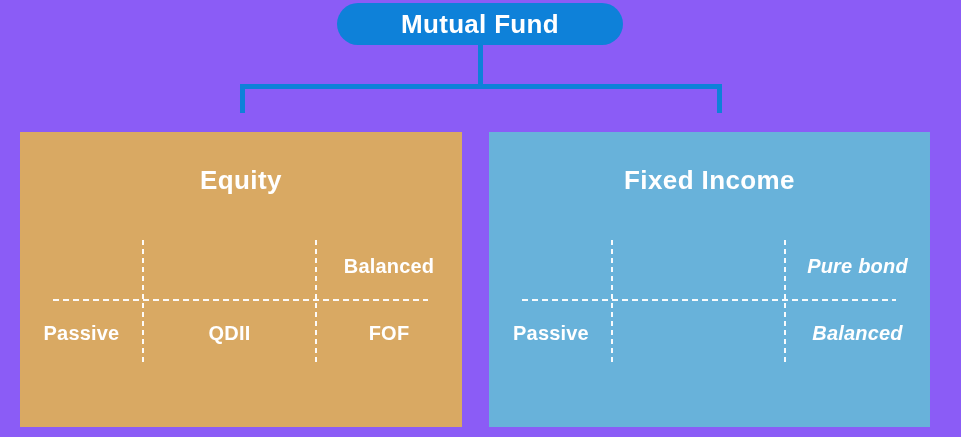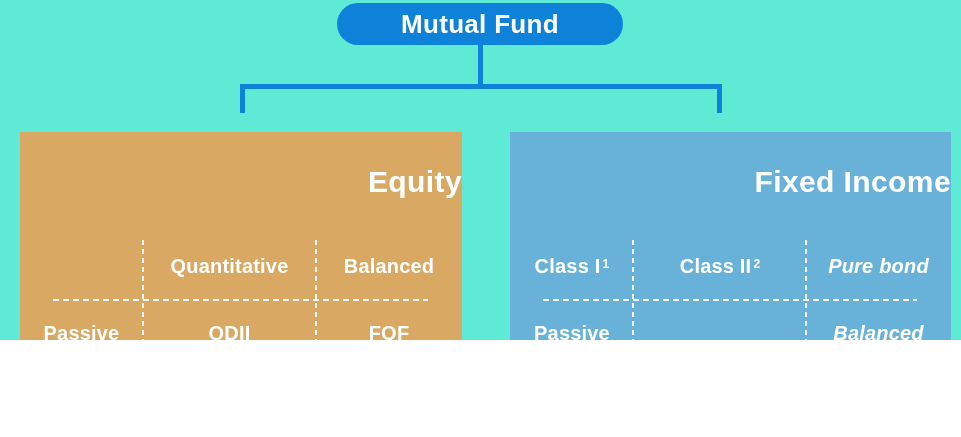--- a/index.html
+++ b/index.html
@@ -6,22 +6,22 @@
     --accent: #0E81D9;
     --equity-bg: #D9A963;
     --fixed-bg: #68B2DA;
     --text: #FFFFFF;
   }
   * { box-sizing: border-box; }
   body { margin: 0; background: #ffffff; }
   .canvas {
     position: relative;
     width: 961px;
-    height: 340px;
-    background: #5eead4;
+    height: 437px;
+    background: #8b5cf6;
     font-family: "Liberation Sans", sans-serif;
     overflow: hidden;
   }
 
   
   .pill {
     position: absolute;
     left: 337px; top: 3px;
     width: 286px; height: 42px;
     background: var(--accent);
@@ -40,27 +40,27 @@
   .drop-right { left: 717px; top: 84px; width: 5px;  height: 29px; }
 
   
   .box {
     position: absolute;
     top: 132px;
     height: 295px;
     color: var(--text);
   }
   .box.equity { left: 20px;  width: 442px; background: var(--equity-bg); }
-  .box.fixed  { left: 510px; width: 441px; background: var(--fixed-bg); padding-left: 12px; }
+  .box.fixed  { left: 489px; width: 441px; background: var(--fixed-bg); padding-left: 12px; }
 
   .box-title {
     position: absolute;
     top: 33px; left: 0; width: 100%;
-    text-align: right;
-    font-size: 30px; font-weight: bold;
+    text-align: center;
+    font-size: 26px; font-weight: bold;
     letter-spacing: 0.4px;
   }
 
   
   .cell {
     position: absolute;
     display: flex; align-items: center; justify-content: center;
     font-size: 20px; font-weight: bold;
     text-align: center;
     line-height: 1.12;
@@ -110,43 +110,34 @@
   </div>
 
   <div class="conn stem"></div>
   <div class="conn hline"></div>
   <div class="conn drop-left"></div>
   <div class="conn drop-right"></div>
 
   <div class="box equity">
     <div class="box-title">Equity</div>
 
-    <div class="cell row1 col1">Quantitative</div>
     <div class="cell row1 col2">Balanced</div>
 
     <div class="cell row2 col0">Passive</div>
     <div class="cell row2 col2">FOF</div>
     <div class="cell row2 col1">QDII</div>
 
     <div class="vsep v0"></div>
     <div class="vsep v1"></div>
     <div class="hsep"></div>
   </div>
 
   <div class="box fixed">
     <div class="box-title">Fixed Income</div>
 
-    <div class="cell row1 col0">
-      <span>Class I</span>
-        <sup class="fn">1</sup>
-    </div>
-    <div class="cell row1 col1">
-      <span>Class II</span>
-        <sup class="fn">2</sup>
-    </div>
     <div class="cell row1 col2">
       <span>Pure bond</span>
     </div>
 
     <div class="cell row2 col0">Passive</div>
     <div class="cell row2 col2">Balanced</div>
 
     <div class="vsep v0"></div>
     <div class="vsep v1"></div>
     <div class="hsep"></div>

